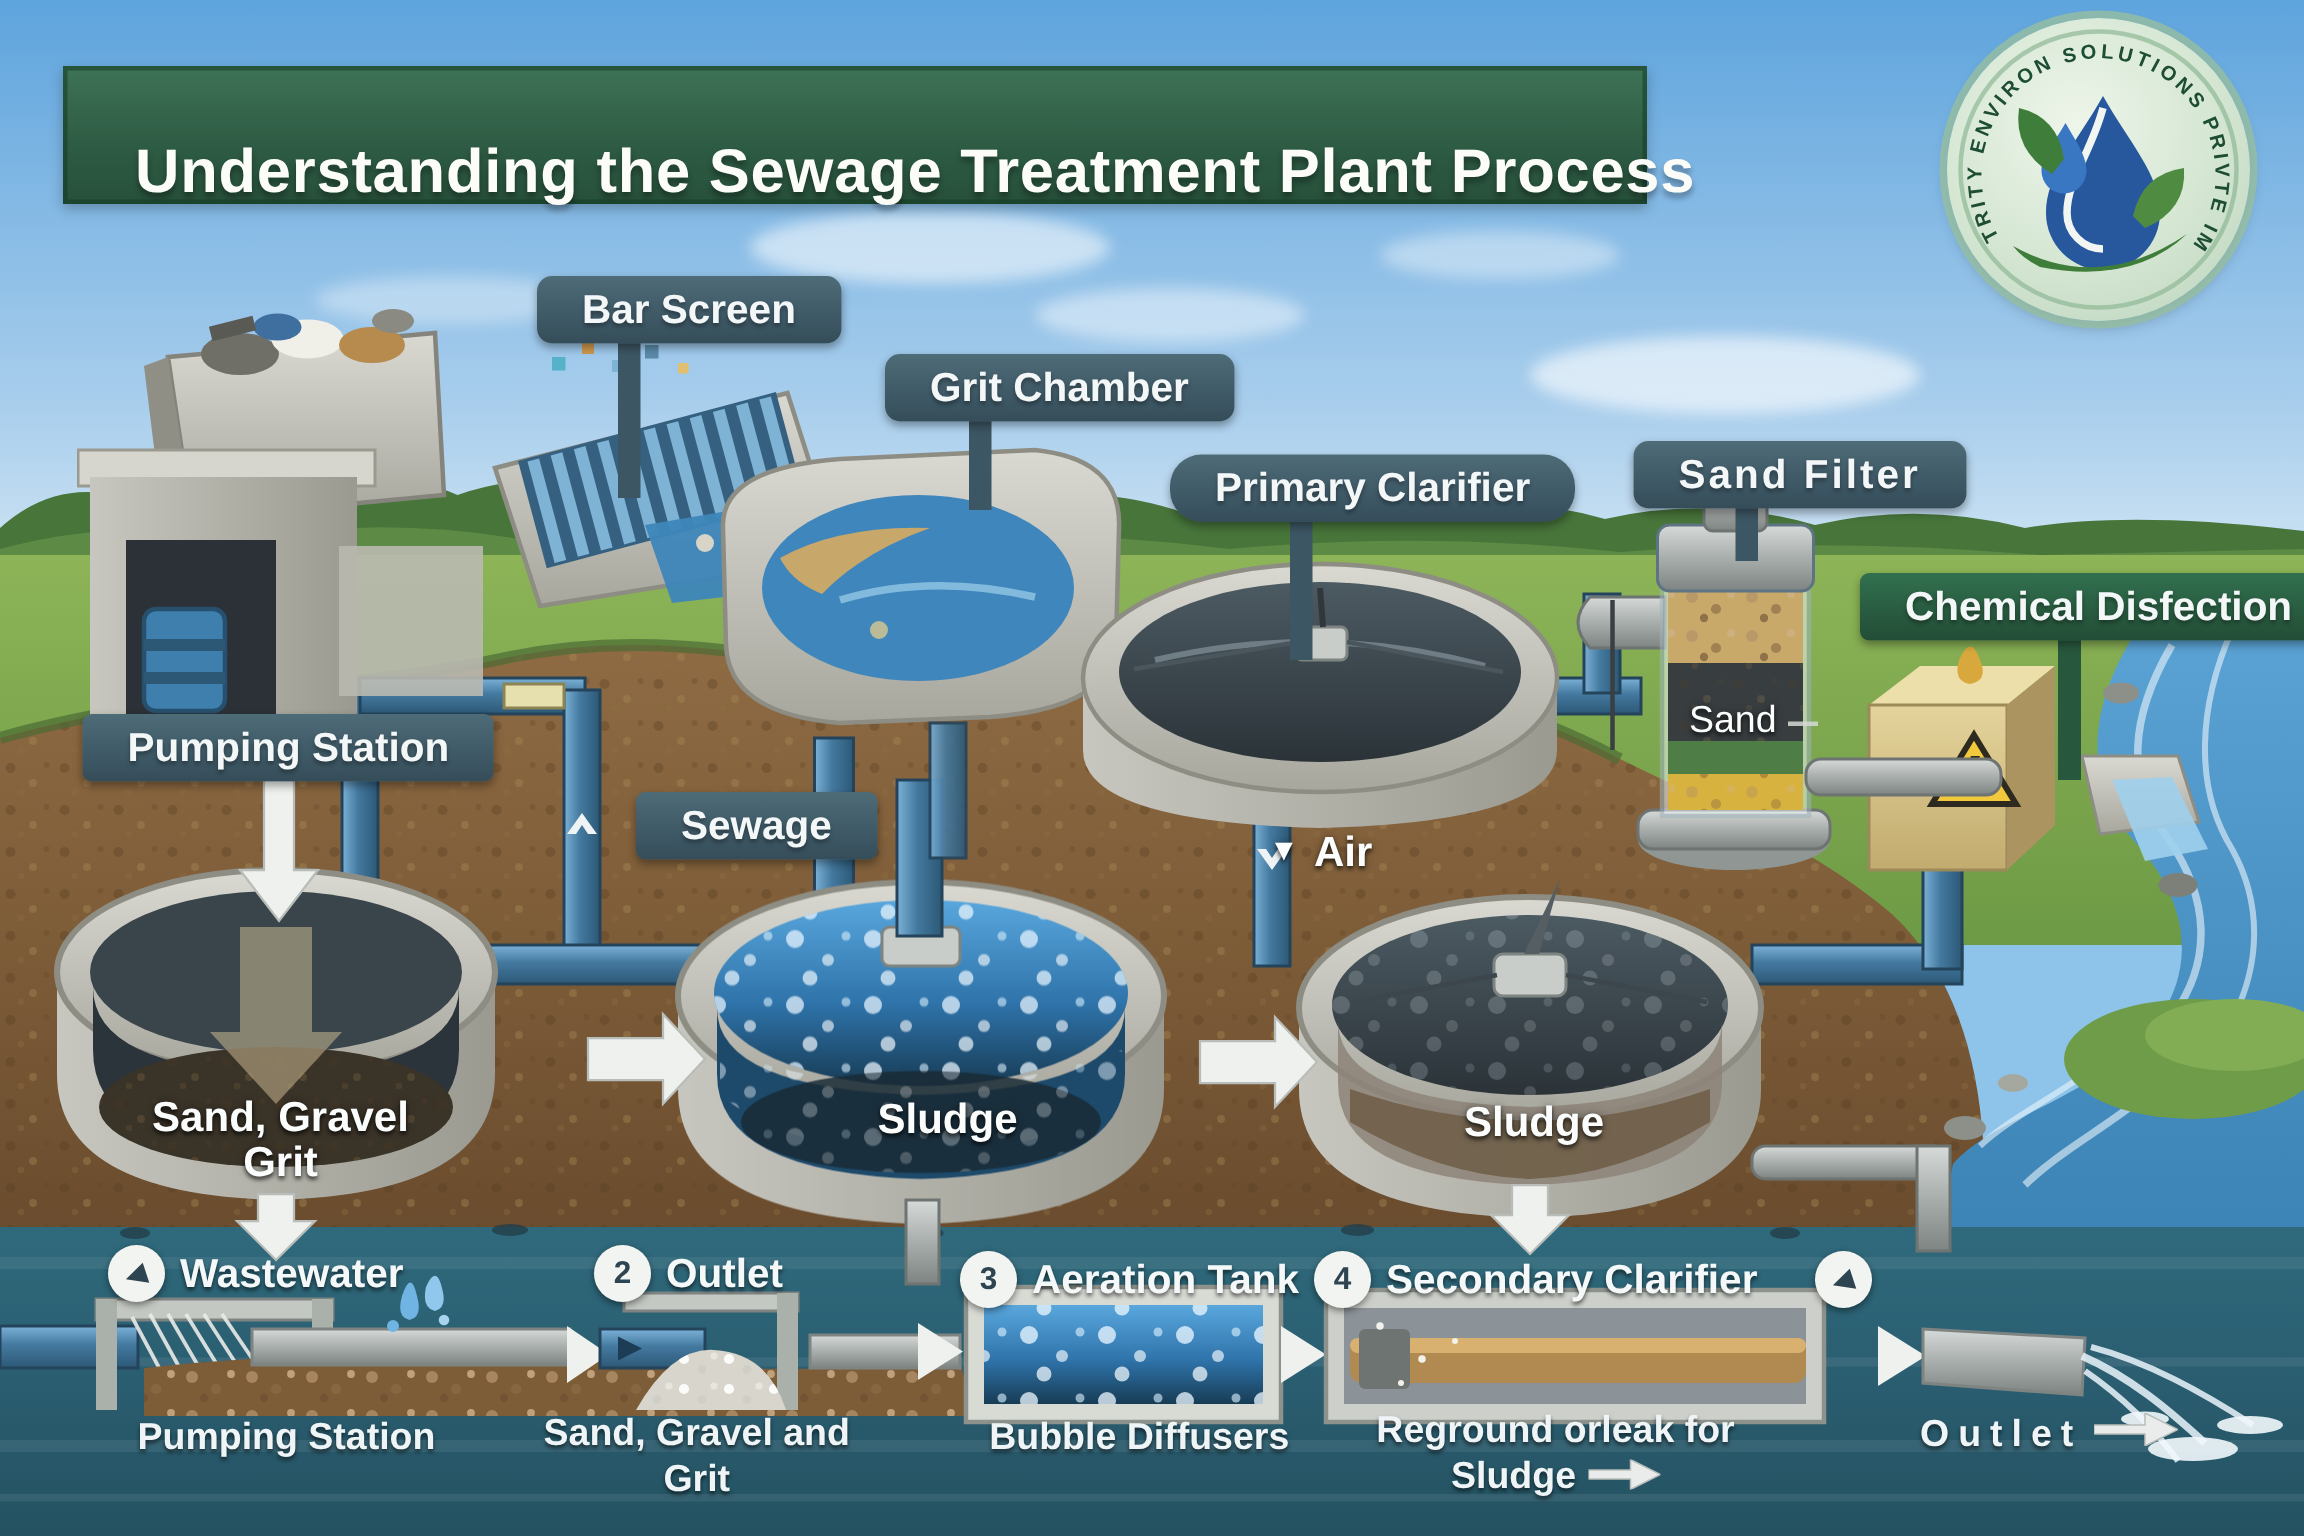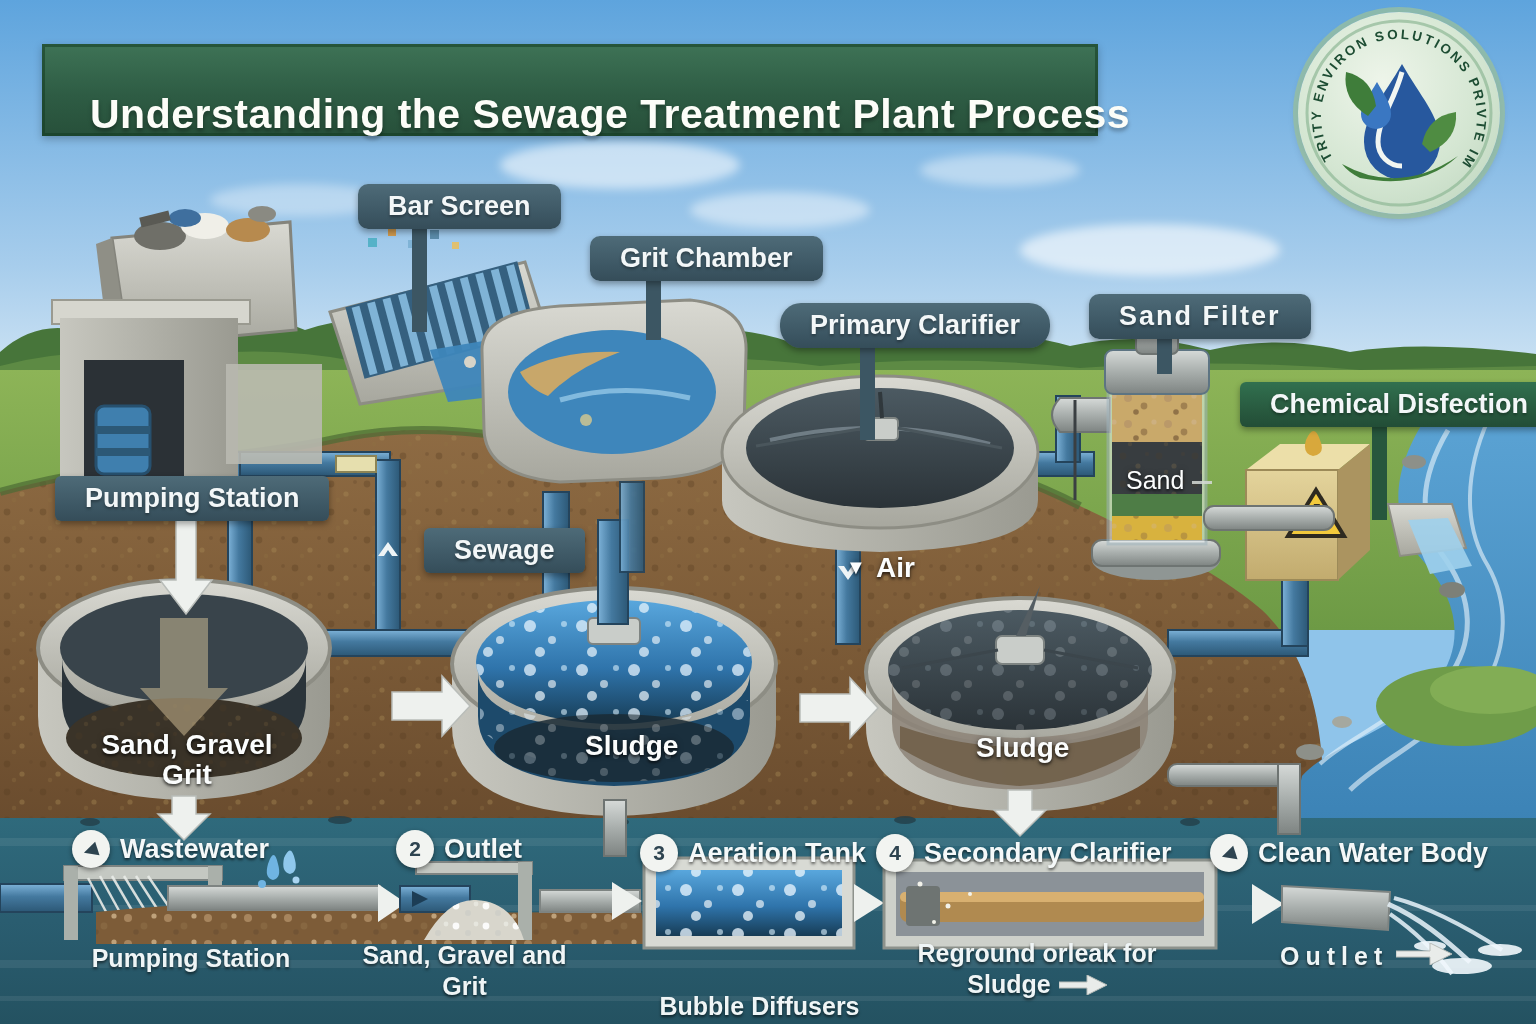--- a/index.html
+++ b/index.html
@@ -521,29 +521,28 @@
 <div class="step" style="left:876px;top:834px;">
   <div class="badge">
         <span>4</span>
       </div>
   <div class="lbl">Secondary Clarifier</div>
 </div>
 <div class="step" style="left:1210px;top:834px;">
   <div class="badge rot">
         <span>◀</span>
       </div>
-  <div class="lbl">Clean Water Body</div>
 </div>
 
 <div class="cap" style="left:86px;top:944px;width:210px;text-align:center;">Pumping Station</div>
 <div class="cap" style="left:352px;top:940px;width:225px;text-align:center;line-height:31px;">
   <div>Sand, Gravel and</div>
   <div>Grit</div>
 </div>
-<div class="cap" style="left:652px;top:944px;width:215px;text-align:center;margin-top:48px;">Bubble Diffusers</div>
+<div class="cap" style="left:652px;top:944px;width:215px;text-align:center;">Bubble Diffusers</div>
 <div class="cap" style="left:912px;top:938px;width:250px;text-align:center;line-height:31px;">
   <div>Reground orleak for</div>
   <div>
     <span>Sludge</span><span class="arr-inline"><svg width="48" height="20" viewBox="0 0 48 20">
             <path d="M0,7 h28 v-7 l20,10 -20,10 v-7 h-28 z" fill="#e9ecea" stroke="#b9bdb9" stroke-width="1"></path>
           </svg></span>
   </div>
 </div>
 <div class="cap" style="left:1280px;top:942px;letter-spacing:6px;display:flex;align-items:center;">
   <span>Outlet</span>

